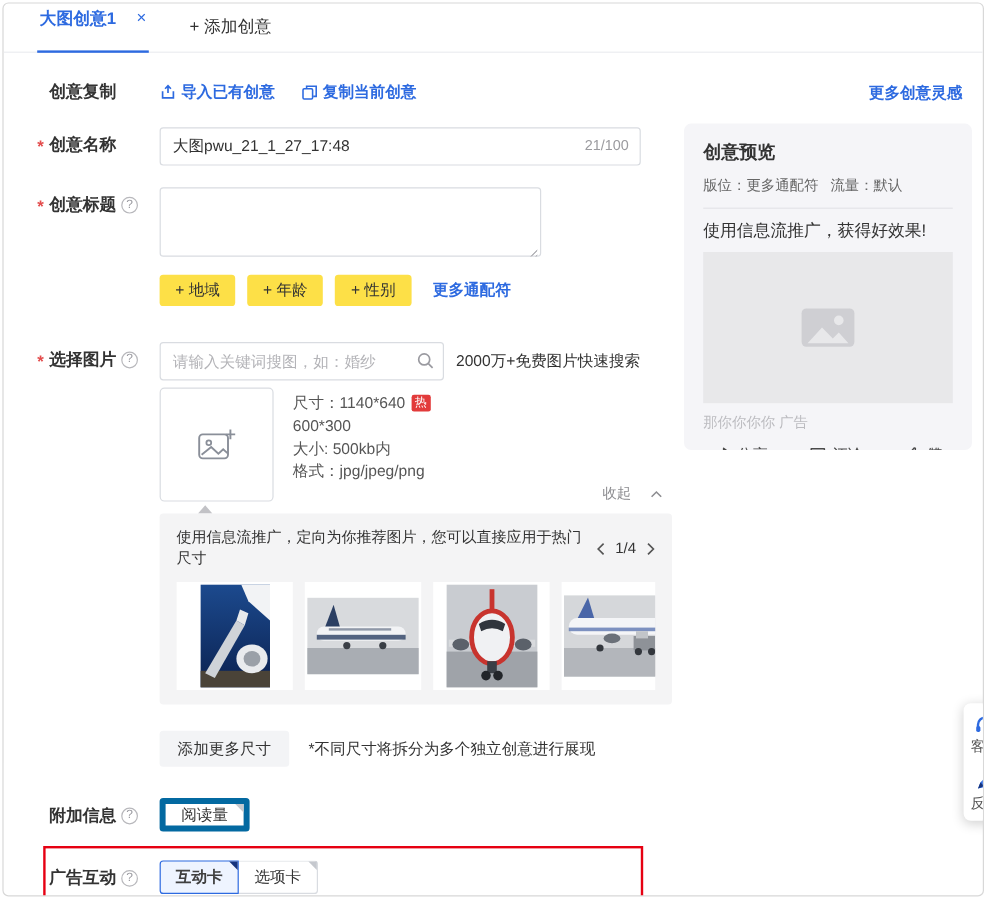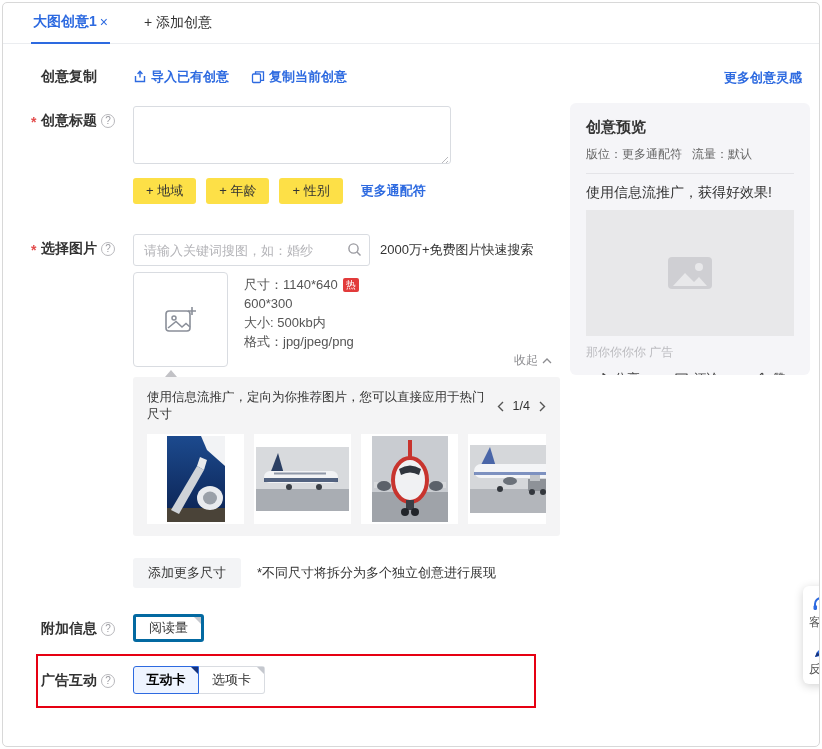--- a/index.html
+++ b/index.html
@@ -12,23 +12,23 @@
   .page {
     position: absolute; left: 2px; top: 2px; right: 2px; bottom: 2px;
     border: 1px solid #d8d8d8; border-radius: 5px; background: #fff; overflow: hidden;
   }
   
   .tabbar {
     position: absolute; left: 0; top: 0; right: 0; height: 41px;
     border-bottom: 1px solid #ebedf0; display: flex; align-items: center; padding-left: 28px;
   }
   .tab-active {
-    height: 41px; display: inline-flex; align-items: center; gap: 3px;
+    height: 41px; display: inline-flex; gap: 17px;
     color: #2d6ae0; font-size: 14px; font-weight: 600;
-    border-bottom: 2px solid #2d6ae0; padding: 16px 2px; cursor: pointer;
+    border-bottom: 2px solid #2d6ae0; padding: 4px 2px; cursor: pointer;
   }
   .tab-close { font-size: 14px; font-weight: 400; cursor: pointer; line-height: 1; }
   .tab-add { margin-left: 34px; font-size: 14px; color: #333; cursor: pointer; }
   
   .main { position: absolute; left: 0; top: 41px; width: 565px; padding: 24px 0 0 38px; }
   .row { display: flex; align-items: flex-start; }
   .row-label {
     width: 92px; flex: none; font-size: 14px; font-weight: 600; color: #333;
     padding-top: 6px; position: relative; display: flex; align-items: center; gap: 4px;
   }
@@ -88,21 +88,21 @@
     display: flex; align-items: center; justify-content: center; cursor: pointer; background: #fff;
   }
   .specs { margin-left: 16px; font-size: 13px; color: #555; line-height: 19px; padding-top: 3px; }
   .spec-line1 { display: flex; align-items: center; gap: 5px; }
   .hot-badge {
     background: #e23b3b; color: #fff; font-size: 10px; padding: 1px 3px;
     border-radius: 2px; line-height: 12px;
   }
   .collapse {
     position: absolute; right: 8px; top: 118px; font-size: 12px; color: #8c8c90;
-    display: inline-flex; align-items: center; gap: 4px; cursor: pointer; justify-content: flex-end;
+    display: inline-flex; align-items: center; gap: 16px; cursor: pointer; justify-content: flex-end;
   }
   .caret-up {
     width: 0; height: 0; border-left: 6px solid transparent; border-right: 6px solid transparent;
     border-bottom: 7px solid #c2c2c6; margin: 3px 0 0 32px;
   }
   .rec-panel { background: #f4f4f5; border-radius: 3px; padding: 12px 14px; margin-top: 0; }
   .rec-head { display: flex; align-items: center; justify-content: space-between; }
   .rec-text { font-size: 12.5px; color: #333; }
   .pager { display: flex; align-items: center; gap: 9px; flex: none; margin-left: 8px; }
   .pager-num { font-size: 12.5px; color: #333; }
@@ -115,42 +115,42 @@
   .addmore-line { display: flex; align-items: center; margin-top: 22px; }
   .gray-btn {
     height: 30px; padding: 0 15px; background: #f3f4f6; border-radius: 3px;
     font-size: 13px; color: #333; display: inline-flex; align-items: center; cursor: pointer;
   }
   .split-note { font-size: 13px; color: #333; margin-left: 16px; }
   
   .extra-row { margin-top: 26px; }
   .corner-btn {
     position: relative; height: 28px; padding: 0 13px; background: #fff;
-    border: 3px solid #0369a1; border-radius: 3px; font-size: 13px; color: #333;
+    border: 5px solid #0369a1; border-radius: 3px; font-size: 13px; color: #333;
     display: inline-flex; align-items: center; cursor: pointer;
   }
   .dog-ear {
     position: absolute; top: 0; right: 0; width: 0; height: 0;
     border-top: 7px solid #c5c8ce; border-left: 7px solid transparent;
   }
   
   .interact-wrap {
     margin-top: 12px; margin-left: -5px; width: 500px;
     border: 2px solid #e60012; padding: 10px 0 12px 3px;
   }
   .seg-group { display: flex; }
   .seg-btn {
     position: relative; height: 28px; width: 66px; background: #fff;
     border: 1px solid #d9dce1; font-size: 13px; color: #333;
     display: inline-flex; align-items: center; justify-content: center; cursor: pointer;
   }
   .seg-btn.first { border-radius: 3px 0 0 3px; }
   .seg-btn.last { border-radius: 0 3px 3px 0; border-left: none; }
   .seg-btn.selected {
-    background: #eef4ff; border: 1px solid #2d6ae0; color: #000000; font-weight: 600; z-index: 1;
+    background: #eef4ff; border: 1px solid #2d6ae0; color: #404040; font-weight: 600; z-index: 1;
   }
   .seg-btn.selected .dog-ear { border-top-color: #16337c; }
   
   .more-link { position: absolute; right: 17px; top: 66px; }
   .preview {
     position: absolute; left: 567px; top: 100px; width: 240px; height: 272px;
     background: #f5f5f8; border-radius: 6px; padding: 15px 16px; overflow: hidden;
   }
   .pv-title { font-size: 15px; font-weight: 600; color: #333; }
   .pv-meta { margin-top: 9px; font-size: 12px; color: #666; display: flex; gap: 10px; }
@@ -208,20 +208,29 @@
         <span class="blue-link">
           <svg width="14" height="14" viewBox="0 0 14 14">
             <rect x="1.5" y="4" width="8" height="8.5" rx="1" fill="none" stroke="#2d6ae0" stroke-width="1.3"></rect>
             <path d="M4.5 4 V1.8 h8 v8.5 H10" fill="none" stroke="#2d6ae0" stroke-width="1.3"></path>
           </svg>
           <span>复制当前创意</span>
         </span>
       </div>
     </div>
 
+    <div class="row" style="margin-bottom:18px;">
+      <div class="row-label req">
+        <span>创意名称</span>
+      </div>
+      <div class="input-wrap">
+        <input class="text-input" type="text" value="大图pwu_21_1_27_17:48" style="">
+        <span class="counter">21/100</span>
+      </div>
+    </div>
 
     <div class="row" style="margin-bottom:30px;">
       <div class="row-label req">
         <span>创意标题</span>
         <span class="help">?</span>
       </div>
       <div>
         <div class="ta-wrap">
           <textarea class="title-ta" style=""></textarea>
           <span class="resize-grip"></span>

